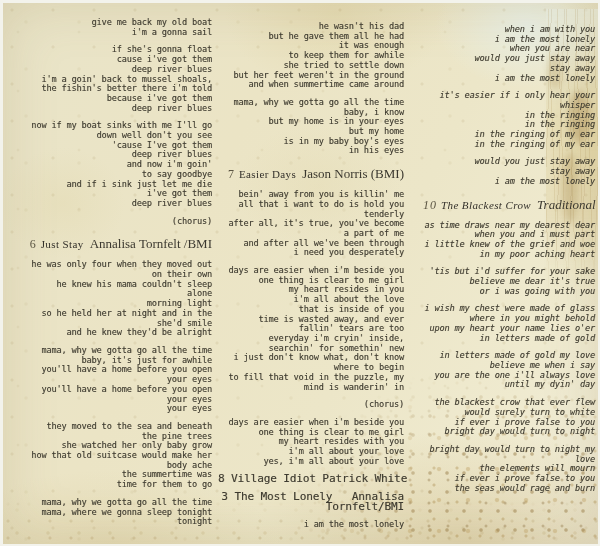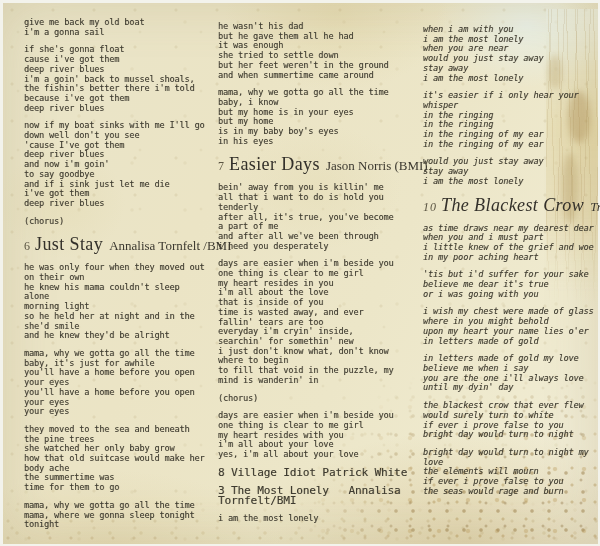--- a/index.html
+++ b/index.html
@@ -13,20 +13,21 @@
     background:
       radial-gradient(ellipse 130px 90px at 88% 4%, rgba(232,240,233,0.85), transparent 70%),
       radial-gradient(ellipse 60px 260px at 99% 22%, rgba(208,186,120,0.30), transparent 75%),
       radial-gradient(ellipse 160px 110px at 56% 2%, rgba(214,199,142,0.30), transparent 70%),
       radial-gradient(ellipse 300px 150px at 78% 99%, rgba(186,158,94,0.28), transparent 72%),
       radial-gradient(ellipse 240px 110px at 18% 101%, rgba(202,182,122,0.22), transparent 72%),
       radial-gradient(ellipse 90px 80px at 10% 37%, rgba(219,206,152,0.22), transparent 70%),
       radial-gradient(ellipse 120px 90px at 53% 34%, rgba(216,203,150,0.18), transparent 70%),
       linear-gradient(115deg, #e9e4c8 0%, #ebe4c5 35%, #ece6c8 60%, #efeacf 82%, #f0ecd8 100%);
     box-shadow: inset 0 0 55px rgba(140,118,66,0.20);
+    text-align: right;
   }
   .noise{
     position:absolute;inset:0;opacity:.35;pointer-events:none;
     background-image:
       radial-gradient(circle at 9px 7px, rgba(150,125,70,.35) 1px, transparent 2px),
       radial-gradient(circle at 23px 19px, rgba(170,150,95,.28) 1.2px, transparent 2.2px),
       radial-gradient(circle at 15px 29px, rgba(140,115,60,.22) .8px, transparent 1.8px);
     background-size: 41px 37px, 53px 47px, 61px 59px;
   }
   .stain-right-streaks{
@@ -70,21 +71,21 @@
   #col1{left:215px;top:19px;width:186px;}
   #col2{left:420px;top:22px;width:172px;font-style:italic;}
 
   .stanza{margin:0 0 8px;}
   .line{
     white-space:pre;font-size:8.5px;line-height:9.7px;letter-spacing:-0.1px;
     color:#3e3b30;text-shadow:.4px .3px .4px rgba(62,57,42,.38);
   }
   .song-heading{margin:3px 0 8px;white-space:nowrap;font-family:"Liberation Serif", serif;color:#33302a;}
   .song-heading .num{font-size:12px;color:#5a5442;margin-right:4px;letter-spacing:1px;}
-  .song-heading .title{font-size:18px;letter-spacing:.4px;}
+  .song-heading .title{font-size:11px;letter-spacing:.4px;}
   .song-heading .credit{font-size:13px;margin-left:6px;color:#3b382f;}
   .tw-heading .line{font-size:11px;line-height:10px;}
 </style>
 </head>
 <body>
 
 <div class="paper">
   <div class="noise"></div>
   <div class="stain-right-streaks"></div>
   <div class="blob blob1"></div>
@@ -154,20 +155,21 @@
         <div class="line">mama, why we gotta go all the time</div>
         <div class="line">mama, where we gonna sleep tonight</div>
         <div class="line">tonight</div>
       </div>
     </div>
   <div class="col" id="col1">
       <div class="stanza">
         <div class="line">he wasn't his dad</div>
         <div class="line">but he gave them all he had</div>
         <div class="line">it was enough</div>
+        <div class="line">to keep them for awhile</div>
         <div class="line">she tried to settle down</div>
         <div class="line">but her feet weren't in the ground</div>
         <div class="line">and when summertime came around</div>
       </div>
       <div class="stanza">
         <div class="line">mama, why we gotta go all the time</div>
         <div class="line">baby, i know</div>
         <div class="line">but my home is in your eyes</div>
         <div class="line">but my home</div>
         <div class="line">is in my baby boy's eyes</div>

